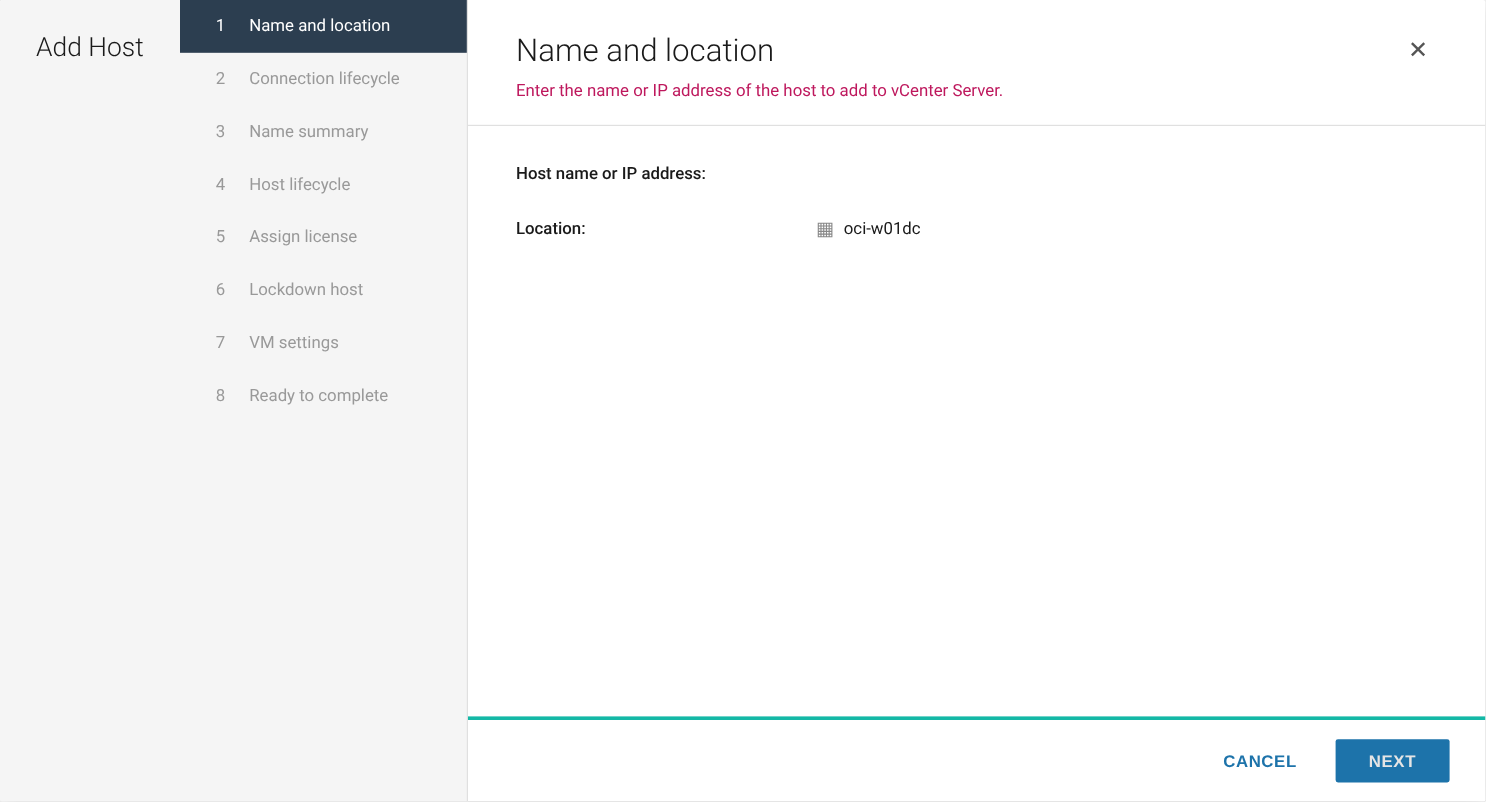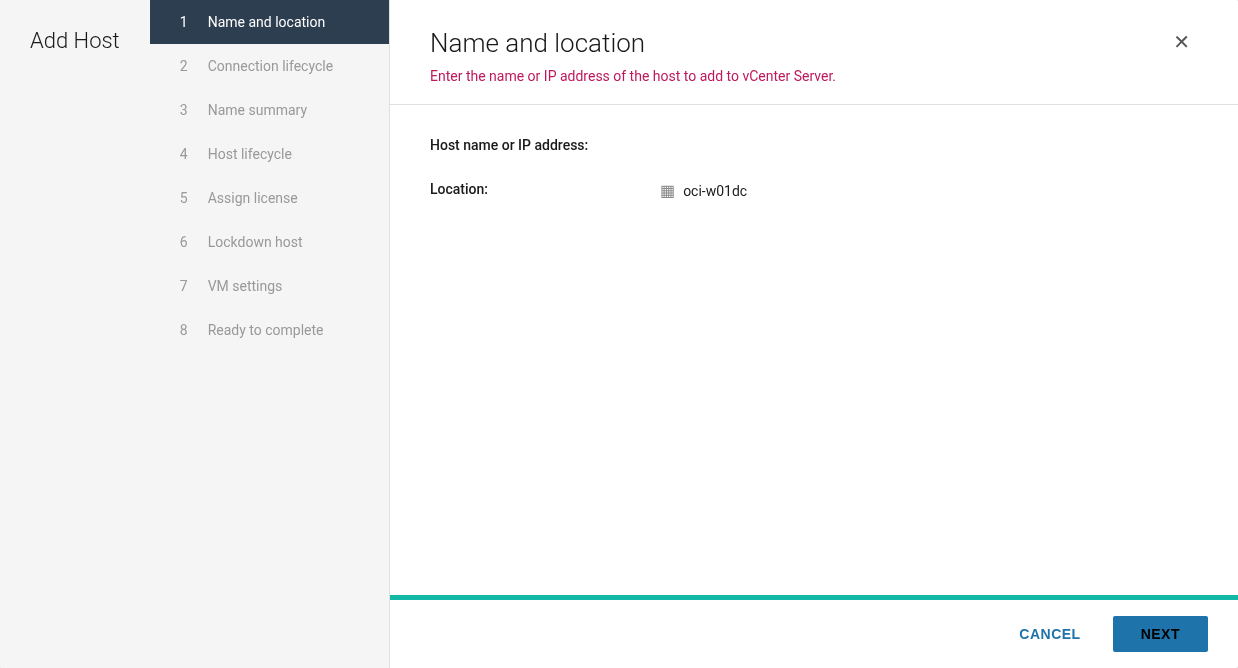--- a/index.html
+++ b/index.html
@@ -100,22 +100,23 @@
       border: none;
       border-top: 1px solid #e0e0e0;
       margin: 20px 0 0 0;
     }
     .form-area {
       flex: 1;
       padding: 32px 40px;
     }
     .form-row {
       display: flex;
-      align-items: flex-start;
+      align-items: center;
       margin-bottom: 28px;
+      gap: 20px;
     }
     .form-label {
       font-size: 14px;
       color: #1a1a1a;
       font-weight: 500;
       width: 230px;
       min-width: 230px;
     }
     .form-input {
       font-size: 14px;
@@ -138,36 +139,36 @@
       color: #888;
       font-size: 16px;
     }
     
     .footer {
       display: flex;
       justify-content: flex-end;
       align-items: center;
       padding: 16px 30px;
       gap: 12px;
-      border-top: 5px solid #14b8a6;
+      border-top: 3px solid #14b8a6;
     }
     .btn-cancel {
       background: none;
       border: none;
       color: #1d73aa;
       font-size: 14px;
       font-weight: 600;
       cursor: pointer;
       padding: 10px 20px;
       letter-spacing: 0.5px;
       text-transform: uppercase;
     }
     .btn-next {
       background: #1d73aa;
-      color: #000000;
+      color: #e5e5e5;
       border: none;
       font-size: 14px;
       font-weight: 600;
       cursor: pointer;
       padding: 10px 28px;
       border-radius: 2px;
       letter-spacing: 0.5px;
       text-transform: uppercase;
     }
   </style>

